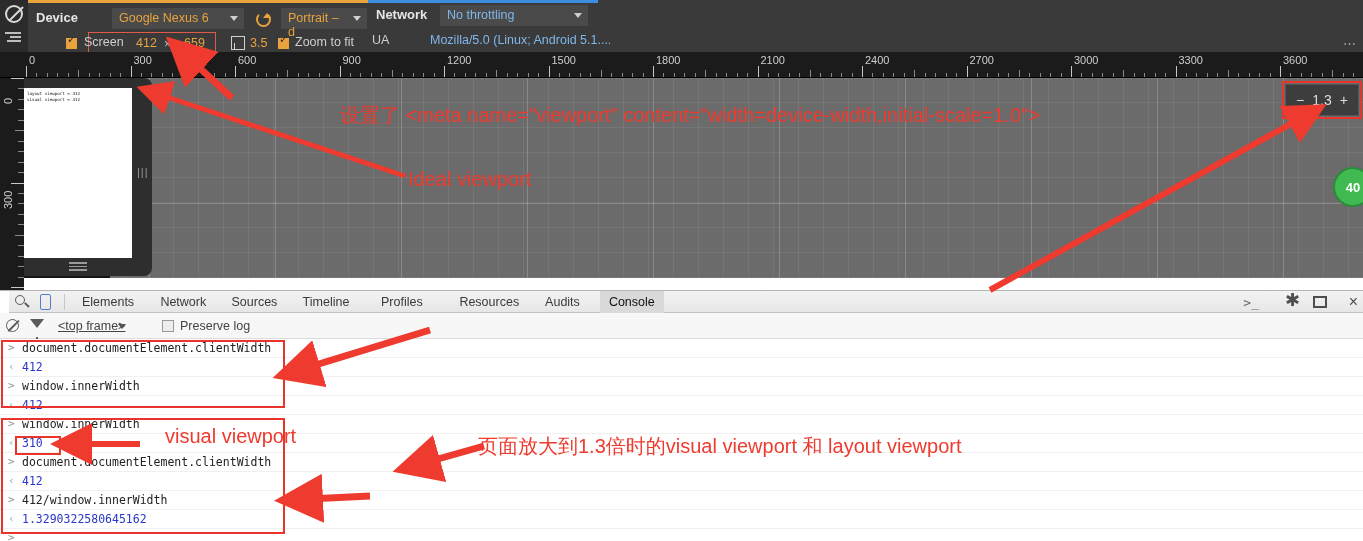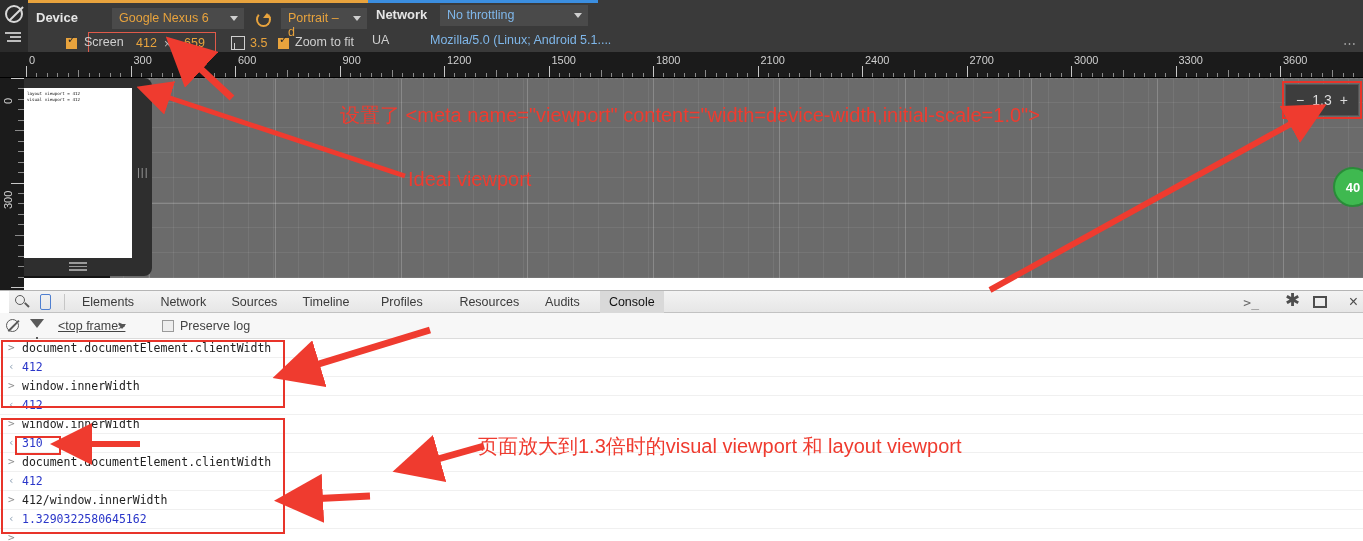--- a/index.html
+++ b/index.html
@@ -497,20 +497,21 @@
         </div>
       </div>
   </div>
 
   <div class="annbox" style="left:1px; top:340px; width:284px; height:68px;"></div>
   <div class="annbox" style="left:1px; top:418px; width:284px; height:116px;"></div>
   <div class="annbox" style="left:15px; top:436px; width:46px; height:19px;"></div>
 
   <div class="ann" style="left:340px; top:102px;">设置了 &lt;meta name="viewport" content="width=device-width,initial-scale=1.0"&gt;</div>
   <div class="ann" style="left:408px; top:168px;">Ideal viewport</div>
+  <div class="ann" style="left:165px; top:425px;">visual viewport</div>
   <div class="ann" style="left:478px; top:433px;">页面放大到1.3倍时的visual viewport 和 layout viewport</div>
 
   <svg class="arrows">
     <defs>
       <marker id="ah" markerWidth="7" markerHeight="7" refX="5" refY="3.5" orient="auto">
         <polygon points="0 0, 7 3.5, 0 7" fill="#ef3b2f"></polygon>
       </marker>
     </defs>
 
     <line x1="232" y1="98" x2="176" y2="46" stroke="#ef3b2f" stroke-width="7" marker-end="url(#ah)"></line>

